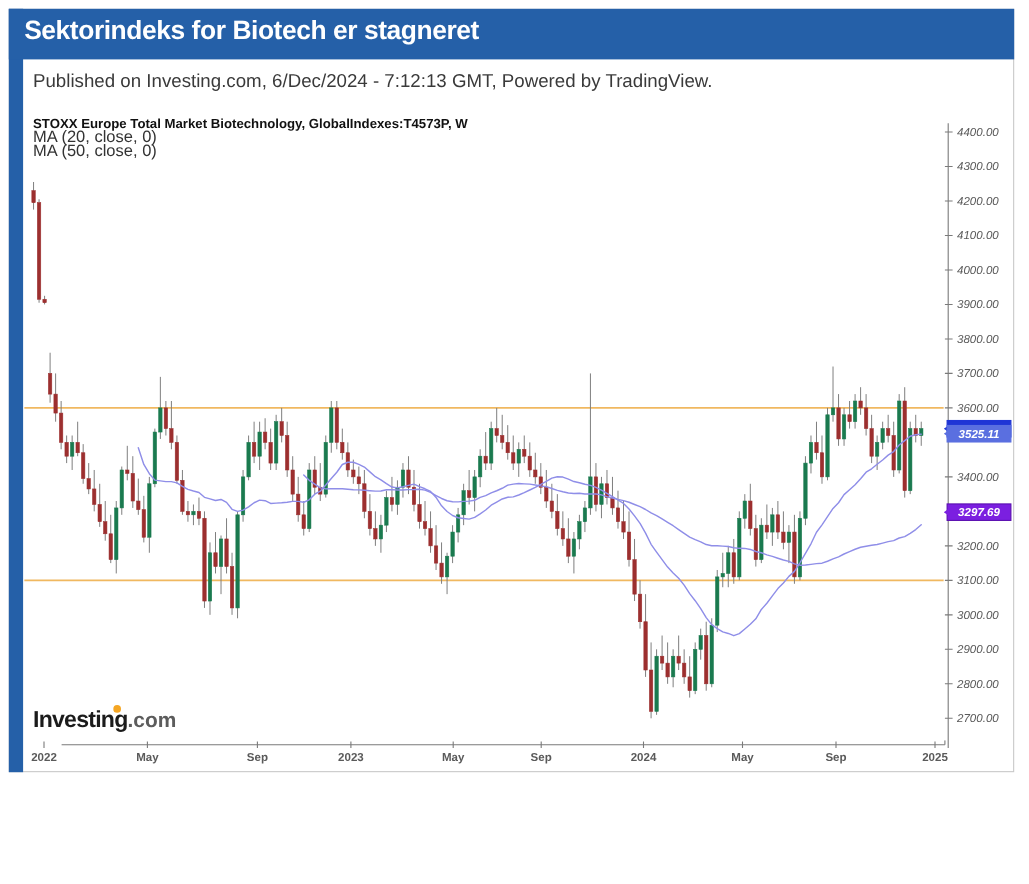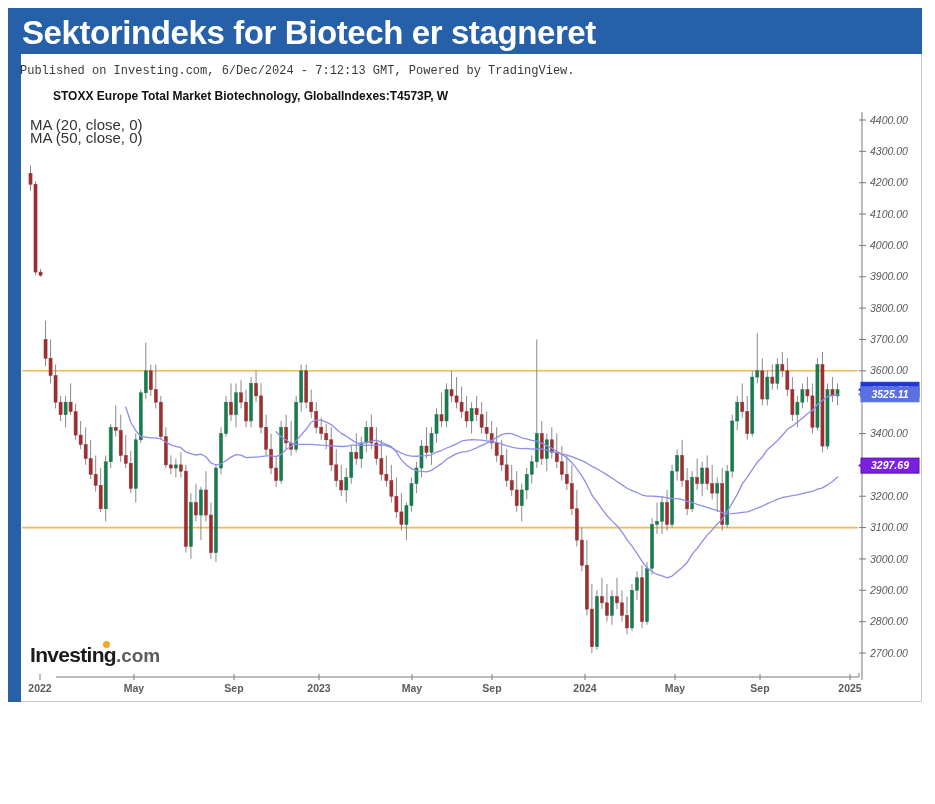--- a/index.html
+++ b/index.html
@@ -25,34 +25,34 @@
   }
 
   
   .title-band{
     position:absolute;left:8px;top:8px;width:914px;height:46px;
     background:#2560a8;
   }
   .title-text{
     position:absolute;left:22px;top:14px;
     color:#ffffff;
-    font-size:33px;font-weight:bold;
+    font-size:24px;font-weight:bold;
     letter-spacing:-0.4px;
     white-space:nowrap;
     font-family:"Liberation Sans",sans-serif;
   }
 
   
   .pub-line{
-    position:absolute;left:20px;top:64px;
-    font-size:12px;color:#3a3a3a;white-space:nowrap;font-family:Liberation Mono, monospace;
+    position:absolute;left:30px;top:64px;
+    font-size:17px;color:#3a3a3a;white-space:nowrap;
   }
   .symbol-line{
-    position:absolute;left:30px;top:89px;
-    font-size:12px;color:#111111;font-weight:bold;white-space:nowrap;margin-left:23px;
+    position:absolute;left:30px;top:105px;
+    font-size:12px;color:#111111;font-weight:bold;white-space:nowrap;
   }
 
   
   .ma-legend{
     position:absolute;left:30px;top:118px;
     font-size:15px;color:#333333;line-height:13px;
   }
 
   
   .plot-wrap{

